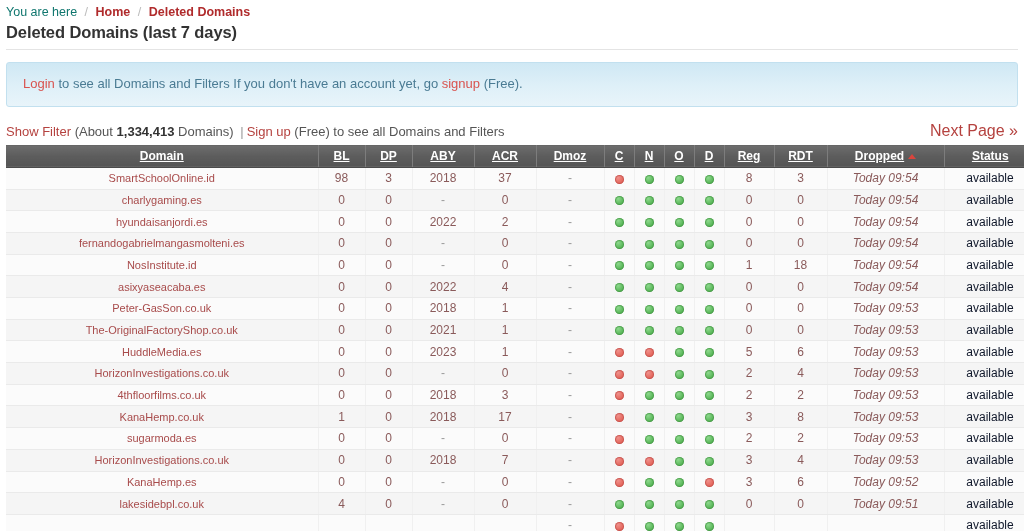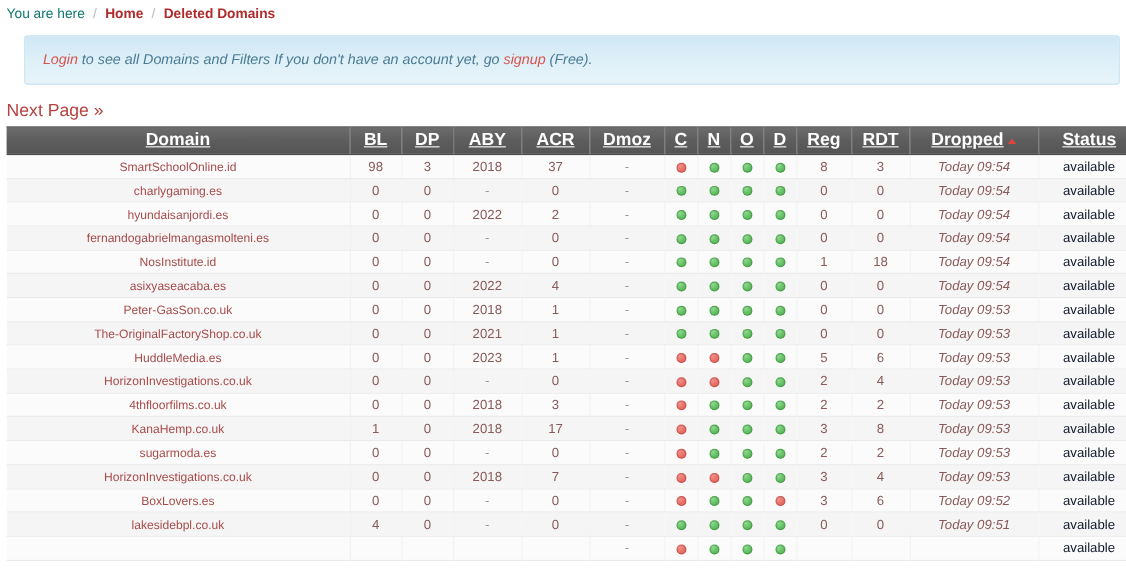--- a/index.html
+++ b/index.html
@@ -36,29 +36,28 @@
     font-weight: bold;
     color: #333333;
     margin: 3px 0 0 0;
     padding: 0 0 7px 0;
     border-bottom: 1px solid #e4e4e4;
     letter-spacing: -0.1px;
   }
 
   
   .info-banner {
-    margin: 12px 0 0 16px;
+    margin: 12px 0 0 0;
     padding: 13px 16px;
     background: linear-gradient(to bottom, #cfe8f4 0%, #dff0f8 55%, #e8f4fa 100%);
     border: 1px solid #c2e0ef;
     border-radius: 3px;
     font-size: 13px;
     color: #4a7b93;
     line-height: 1.3;
-    font-style: italic;
   }
   .info-banner a {
     color: #d9534f;
     text-decoration: none;
   }
 
   
   .filter-bar {
     margin-top: 15px;
     padding: 0 0 5px 0;
@@ -84,21 +83,21 @@
   
   table.domains {
     width: 100%;
     border-collapse: collapse;
     font-size: 12px;
     table-layout: fixed;
   }
   table.domains thead th {
     background: linear-gradient(to bottom, #6d6d6d 0%, #5d5d5d 50%, #555555 100%);
     color: #ffffff;
-    font-size: 16px;
+    font-size: 12px;
     font-weight: bold;
     height: 22px;
     padding: 3px 2px;
     text-align: center;
     border-right: 1px solid #7d7d7d;
     border-top: 1px solid #666666;
     border-bottom: 1px solid #4a4a4a;
     white-space: nowrap;
     margin-top: 40px;
   }
@@ -183,26 +182,30 @@
 <div class="page">
 
   <div class="breadcrumb">
     <span class="crumb-static">You are here</span>
     <span class="sep">/</span>
     <a href="#">Home</a>
     <span class="sep">/</span>
     <a href="#">Deleted Domains</a>
   </div>
 
+  <h1 class="page-title">Deleted Domains (last 7 days)</h1>
 
   <div class="info-banner">
     <a href="#">Login</a><span> to see all Domains and Filters If you don't have an account yet, go </span><a href="#">signup</a><span> (Free).</span>
   </div>
 
   <div class="filter-bar">
+    <div>
+      <a href="#">Show Filter</a><span> (About </span><span class="count">1,334,413</span><span> Domains) </span><span class="pipe">|</span><a href="#">Sign up</a><span> (Free) to see all Domains and Filters</span>
+    </div>
     <a class="next-page" href="#">Next Page »</a>
   </div>
 
   <table class="domains">
     <colgroup>
       <col class="c-domain">
         <col class="c-bl">
         <col class="c-dp">
         <col class="c-aby">
         <col class="c-acr">
@@ -453,21 +456,21 @@
           <td class="col-dot"><span class="dot red"></span></td>
           <td class="col-dot"><span class="dot red"></span></td>
           <td class="col-dot"><span class="dot green"></span></td>
           <td class="col-dot"><span class="dot green"></span></td>
           <td class="col-reg">3</td>
           <td class="col-rdt">4</td>
           <td class="col-dropped">Today 09:53</td>
           <td class="col-status"><a href="#" class="st">available</a></td>
         </tr>
         <tr>
-          <td class="col-domain"><a href="#">BoxLovers.es</a></td>
+          <td class="col-domain"><a href="#">KanaHemp.es</a></td>
           <td class="col-bl">0</td>
           <td class="col-dp">0</td>
           <td class="col-aby"><span class="dash">-</span></td>
           <td class="col-acr">0</td>
           <td class="col-dmoz"><span class="dash">-</span></td>
           <td class="col-dot"><span class="dot red"></span></td>
           <td class="col-dot"><span class="dot green"></span></td>
           <td class="col-dot"><span class="dot green"></span></td>
           <td class="col-dot"><span class="dot red"></span></td>
           <td class="col-reg">3</td>

